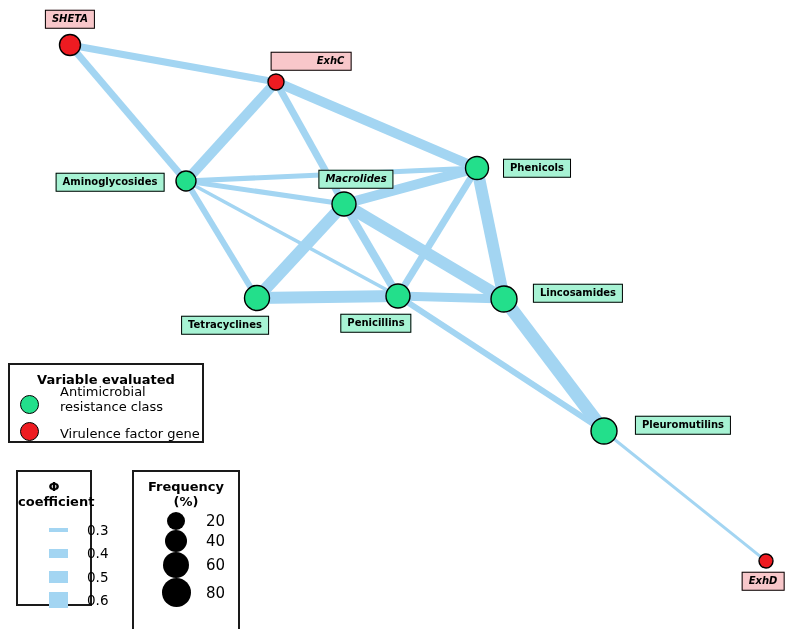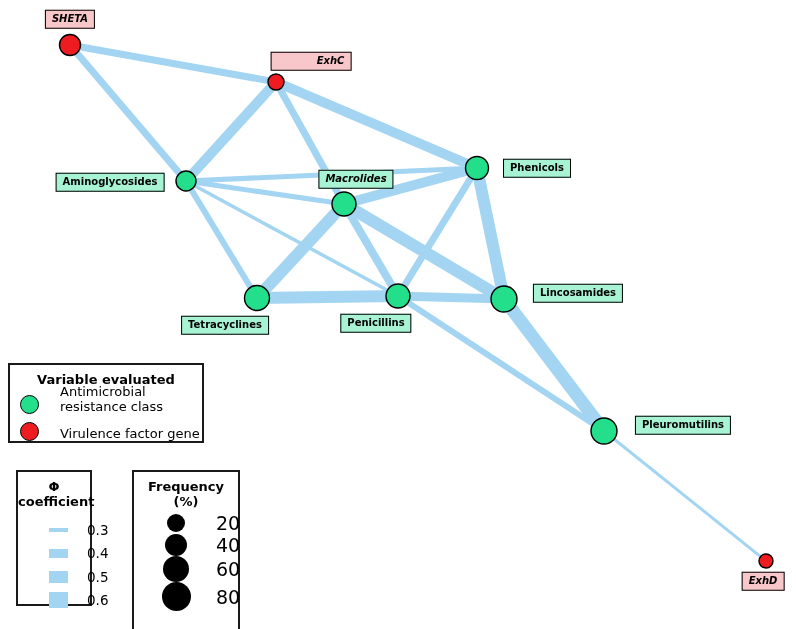--- a/index.html
+++ b/index.html
@@ -103,21 +103,21 @@
     padding-left: 16px;
   }
   .freq-circle-cell {
     width: 52px;
     display: flex;
     align-items: center;
     justify-content: center;
     flex: 0 0 auto;
   }
   .freq-circle { background: #000; border-radius: 50%; }
-  .freq-value { font-size: 19px; margin-left: 14px; }
+  .freq-value { font-size: 15px; margin-left: 4px; }
 </style>
 </head>
 <body>
 
 <div class="figure">
 
   <svg id="net" width="796" height="629" viewBox="0 0 796 629">
       <line x1="70" y1="45" x2="276" y2="82" stroke="#a3d5f2" stroke-width="7"></line>
       <line x1="70" y1="45" x2="186" y2="181" stroke="#a3d5f2" stroke-width="7"></line>
       <line x1="276" y1="82" x2="186" y2="181" stroke="#a3d5f2" stroke-width="10"></line>

